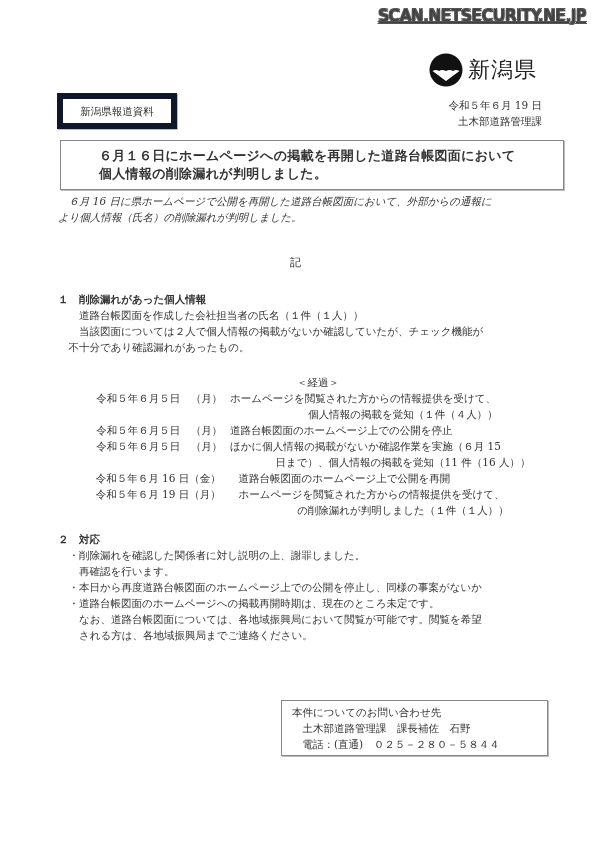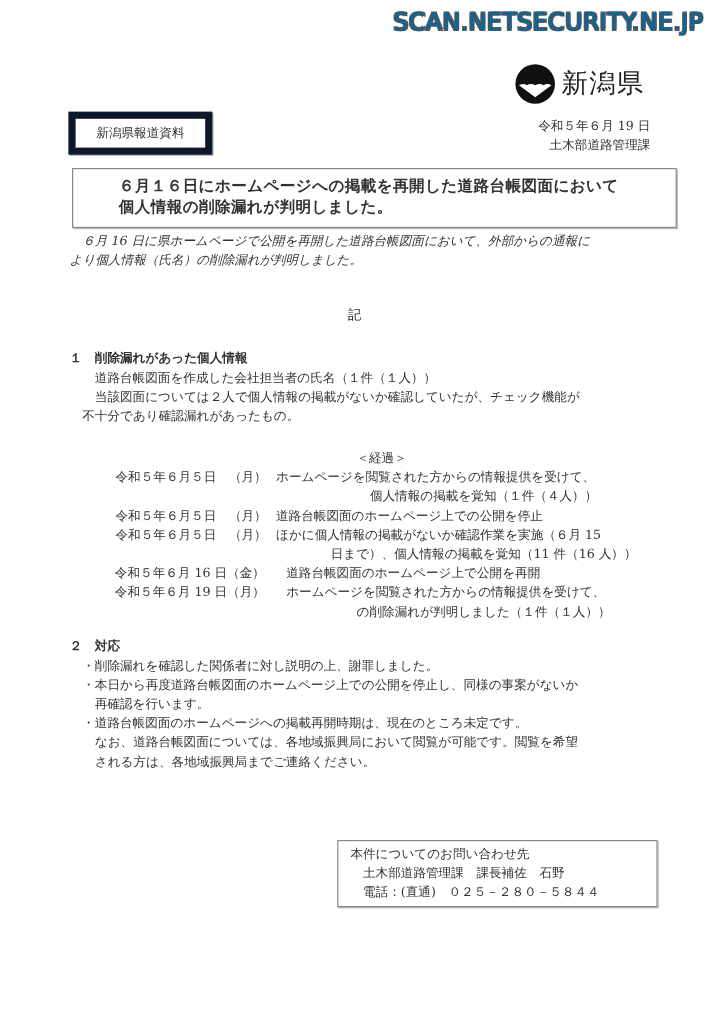--- a/index.html
+++ b/index.html
@@ -3,22 +3,23 @@
 <meta charset="utf-8">
 <style>
   html, body { margin:0; padding:0; }
   body {
     width:600px; height:850px; background:#ffffff; position:relative; overflow:hidden;
     font-family: "DejaVu Serif", "Liberation Serif", serif; color:#2a2a2a;
   }
   .abs { position:absolute; }
   .watermark {
     right:14px; top:6px; font-family:"DejaVu Sans","Liberation Sans",sans-serif;
-    font-size:20px; color:#0369a1; letter-spacing:0.2px;
+    font-size:16px; color:#404040; letter-spacing:0.2px;
     text-shadow:-1px -1px 0 #555,1px -1px 0 #555,-1px 1px 0 #555,1px 1px 0 #555;
+    text-decoration:underline;
   }
   .label-box {
     left:57px; top:52px; width:108px; height:24px; border:6px solid #0f172a;
     font-size:10.5px; line-height:24px; text-align:center; color:#333;
     box-shadow:1px 1px 0 #bbb;
     margin-top:41px;
   }
   .logo { left:428px; top:52px; display:flex; align-items:center; }
   .logo svg { width:36px; height:36px; }
   .logo-text { font-family:"DejaVu Sans","Liberation Sans",sans-serif; font-size:22px; margin-left:4px; color:#222; letter-spacing:1px;}
@@ -119,22 +120,22 @@
         <span class="dw">　令和５年６月 19 日（月）</span>
         <span>　ホームページを閲覧された方からの情報提供を受けて、</span>
       </div>
     <div class="indent2">の削除漏れが判明しました（１件（１人））</div>
   </div>
 </div>
 
 <div class="abs p s2">
   <div class="h">２　対応</div>
   <div>　・削除漏れを確認した関係者に対し説明の上、謝罪しました。</div>
+  <div>　　再確認を行います。</div>
   <div>　・本日から再度道路台帳図面のホームページ上での公開を停止し、同様の事案がないか</div>
-  <div>　　再確認を行います。</div>
   <div>　・道路台帳図面のホームページへの掲載再開時期は、現在のところ未定です。</div>
   <div>　　なお、道路台帳図面については、各地域振興局において閲覧が可能です。閲覧を希望</div>
   <div>　　される方は、各地域振興局までご連絡ください。</div>
 </div>
 
 <div class="abs contact">
   <div style="margin-top:3px">本件についてのお問い合わせ先</div>
   <div>　土木部道路管理課　課長補佐　石野</div>
   <div>　電話：(直通)　０２５－２８０－５８４４</div>
 </div>

